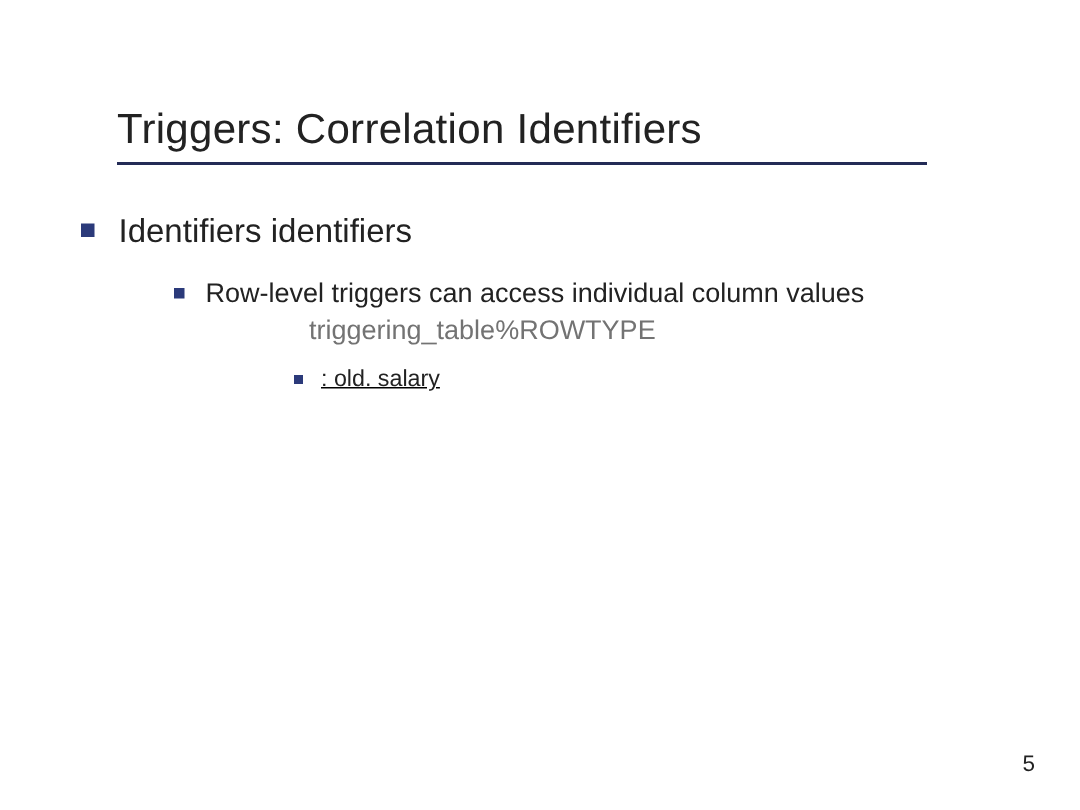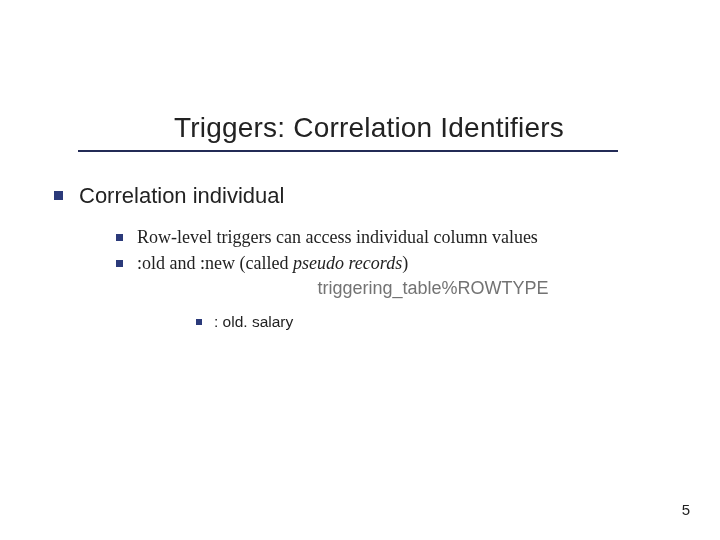--- a/index.html
+++ b/index.html
@@ -5,22 +5,21 @@
   * { margin: 0; padding: 0; box-sizing: border-box; }
   body {
     width: 720px;
     height: 540px;
     background: #fff;
     font-family: Verdana, Geneva, sans-serif;
     position: relative;
     overflow: hidden;
   }
   .slide {
-    padding: 112px 60px 0 78px;
-    text-align: center;
+    padding: 70px 60px 0 78px;
   }
   .title {
     font-family: Verdana, Geneva, sans-serif;
     font-size: 28px;
     font-weight: 400;
     color: #222;
     letter-spacing: 0.2px;
   }
   .title-underline {
     margin-top: 6px;
@@ -63,36 +62,36 @@
     height: 7px;
     background: #2b3a7a;
     margin-top: 8px;
     margin-right: 14px;
     flex-shrink: 0;
   }
   .level2-text {
     font-size: 18px;
     color: #222;
     line-height: 1.3;
-    font-family: Liberation Serif, serif;
   }
   .italic { font-style: italic; }
   .indent-line {
     margin-left: 90px;
     font-size: 18px;
     color: #737373;
     line-height: 1.35;
     margin-bottom: 3px;
     margin-top: -2px;
   }
   .level3-list {
     margin-top: 12px;
     margin-left: 80px;
     display: flex;
     gap: 100px;
+    text-decoration: underline;
   }
   .level3 {
     display: flex;
     align-items: center;
   }
   .bullet-xs {
     width: 6px;
     height: 6px;
     background: #2b3a7a;
     margin-right: 12px;
@@ -114,34 +113,30 @@
 </head>
 <body>
 
 <div class="slide">
   <div class="title">Triggers: Correlation Identifiers</div>
   <div class="title-underline"></div>
 
   <div class="content">
     <div class="level1">
       <div class="bullet-lg"></div>
-      <div class="level1-text">Correlation individual</div>
+      <div class="level1-text">Identifiers identifiers</div>
     </div>
 
     <div class="level2-list">
 
       <div class="level2">
         <div class="bullet-sm"></div>
         <div class="level2-text">Row-level triggers can access individual column values</div>
       </div>
 
-      <div class="level2">
-        <div class="bullet-sm"></div>
-        <div class="level2-text"><span>:old </span><span>and</span><span> :new </span><span>(called </span><span class="italic">pseudo records</span><span>)</span></div>
-      </div>
 
       <div class="indent-line">triggering_table%ROWTYPE</div>
 
 
       <div class="level3-list">
         <div class="level3">
           <div class="bullet-xs"></div>
           <div class="level3-text">: old. salary</div>
         </div>
       </div>

